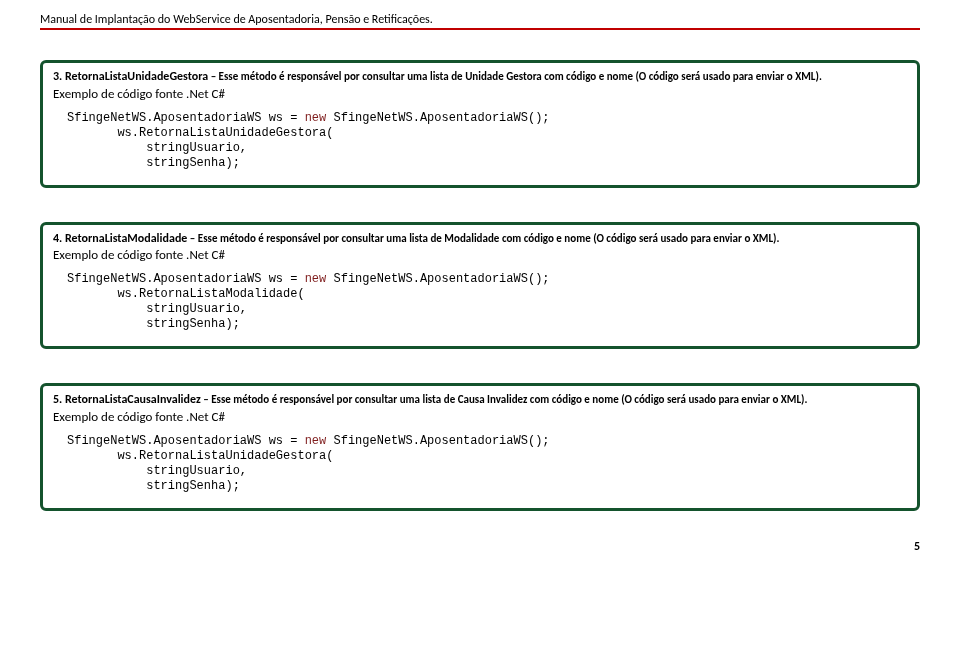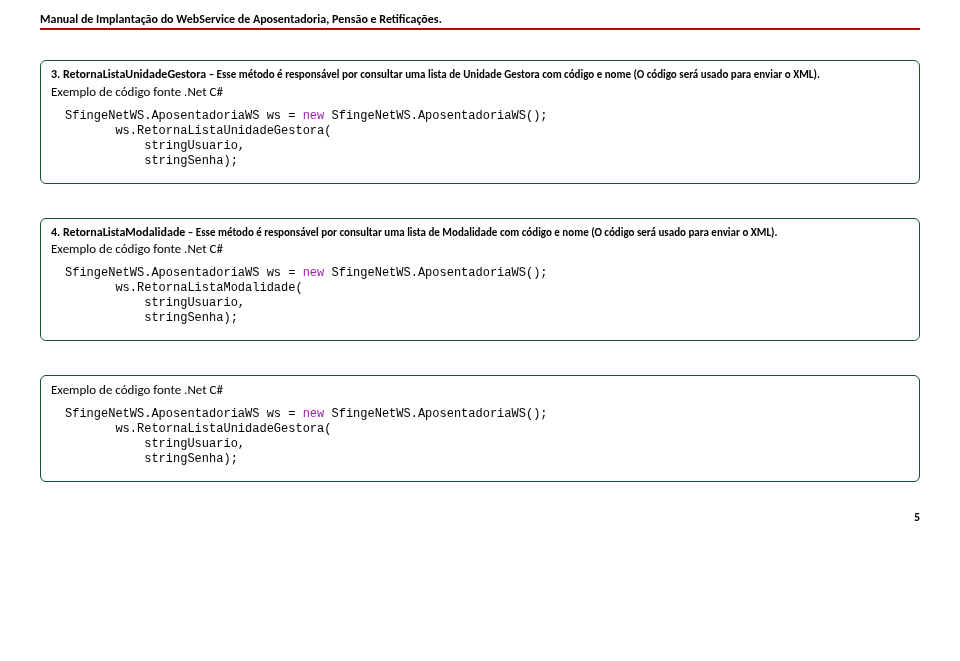--- a/index.html
+++ b/index.html
@@ -6,31 +6,31 @@
   body {
     font-family: Calibri, Arial, sans-serif;
     font-size: 12px;
     color: #000;
     background: #fff;
     width: 960px;
     padding: 12px 40px 12px 40px;
     position: relative;
   }
   .header-title {
-    font-weight: bold;
+    font-weight: normal;
     font-size: 12px;
     margin-bottom: 2px;
   }
   .header-rule {
     height: 2px;
     background: #c00000;
     margin-bottom: 30px;
   }
   .section-box {
-    border: 1px solid #14532d;
+    border: 3px solid #14532d;
     border-radius: 6px;
     padding: 6px 10px 14px 10px;
     margin-bottom: 34px;
   }
   .section-heading {
     font-size: 12px;
     line-height: 1.3;
     margin-bottom: 1px;
   }
   .section-heading .num {
@@ -48,21 +48,21 @@
     margin-bottom: 10px;
   }
   .code-block {
     font-family: Consolas, "Courier New", monospace;
     font-size: 12px;
     line-height: 1.25;
     white-space: pre;
     padding-left: 14px;
   }
   .tok-class { color: #000000; }
-  .tok-kw { color: #a21caf; }
+  .tok-kw { color: #7f1d1d; }
   .page-num {
     position: absolute;
     bottom: 4px;
     right: 40px;
     font-weight: bold;
     font-size: 12px;
   }
 </style>
 </head>
 <body>
@@ -88,20 +88,24 @@
     <span class="method">RetornaListaModalidade</span><span class="desc"> – </span><span class="desc">Esse método é responsável por consultar uma lista de Modalidade com código e nome (O código será usado para enviar o XML).</span>
   </div>
   <div class="sub-caption">Exemplo de código fonte .Net C#</div>
   <div class="code-block"><span>SfingeNetWS.</span><span class="tok-class">AposentadoriaWS</span><span> ws = </span><span class="tok-kw">new</span><span> SfingeNetWS.</span><span class="tok-class">AposentadoriaWS</span><span>();</span>
 <span>       ws.RetornaListaModalidade(</span>
 <span>           stringUsuario,</span>
 <span>           stringSenha);</span></div>
 </div>
 
 <div class="section-box">
+  <div class="section-heading">
+    <span class="num">5.</span>
+    <span class="method">RetornaListaCausaInvalidez</span><span class="desc"> – </span><span class="desc">Esse método é responsável por consultar uma lista de Causa Invalidez com código e nome (O código será usado para enviar o XML).</span>
+  </div>
   <div class="sub-caption">Exemplo de código fonte .Net C#</div>
   <div class="code-block"><span>SfingeNetWS.</span><span class="tok-class">AposentadoriaWS</span><span> ws = </span><span class="tok-kw">new</span><span> SfingeNetWS.</span><span class="tok-class">AposentadoriaWS</span><span>();</span>
 <span>       ws.RetornaListaUnidadeGestora(</span>
 <span>           stringUsuario,</span>
 <span>           stringSenha);</span></div>
 </div>
 
 <div class="page-num">5</div>
 
 </body></html>

